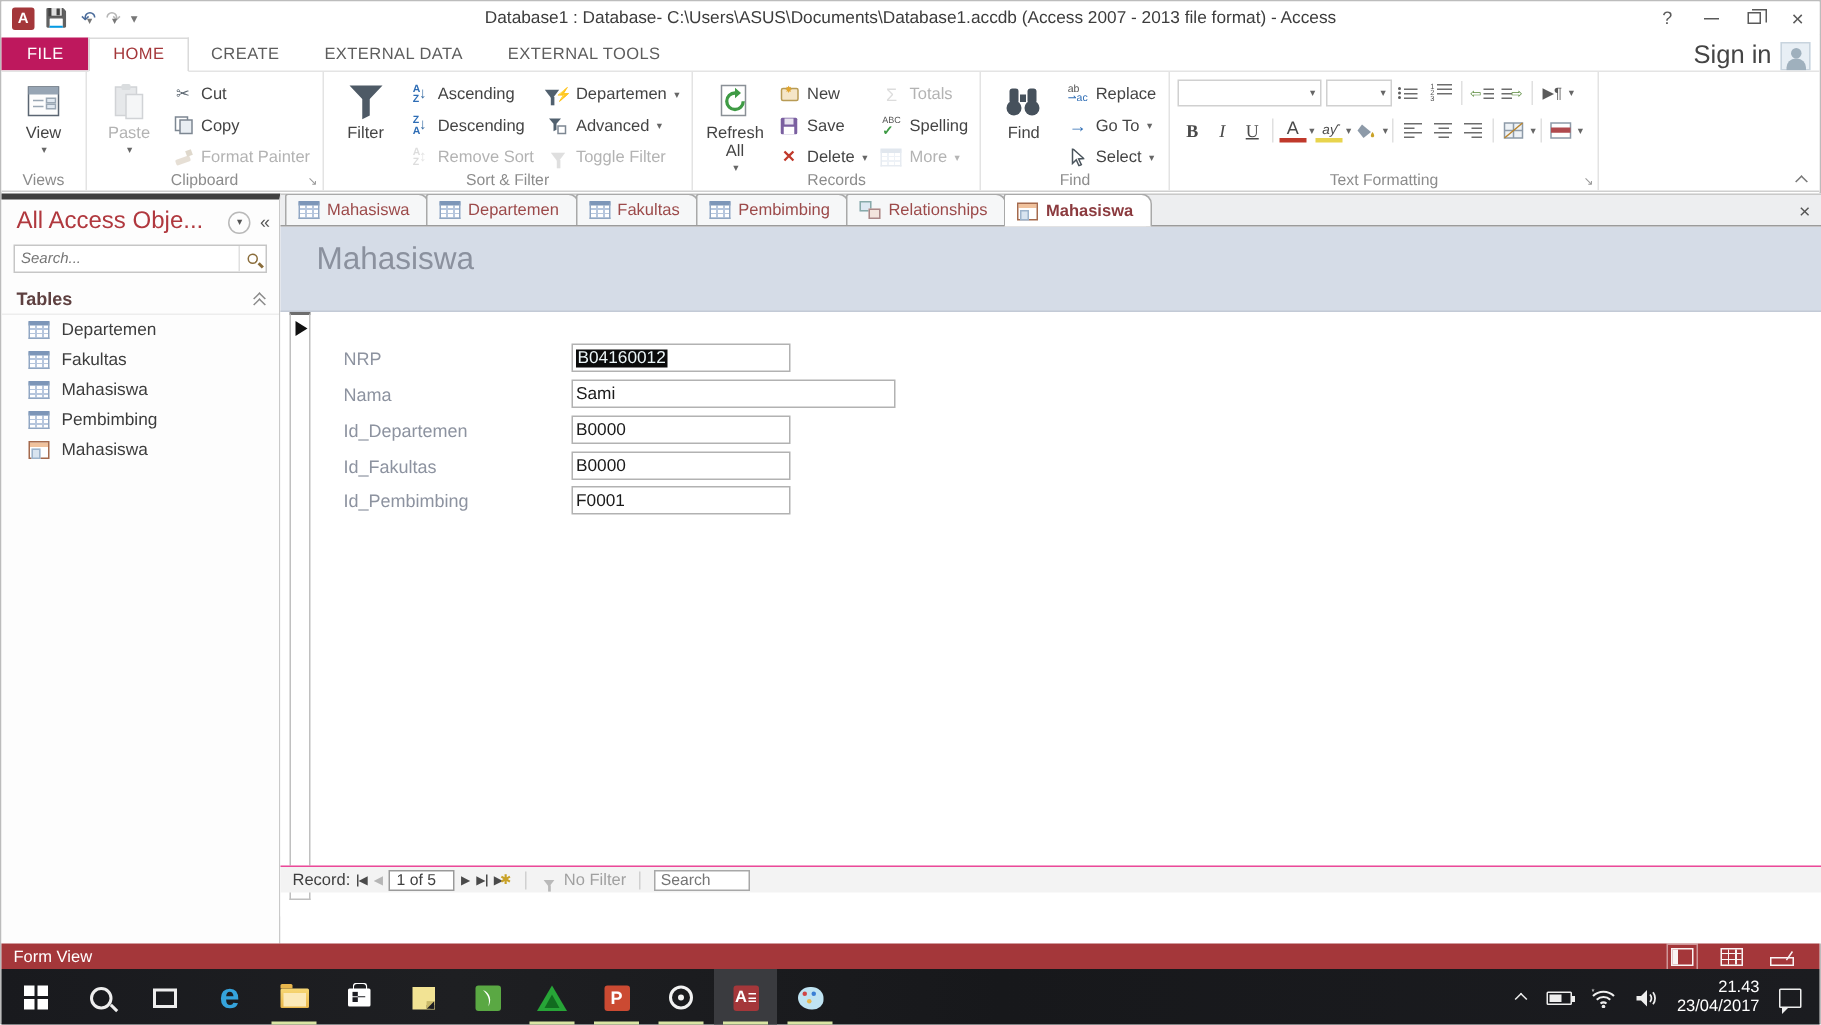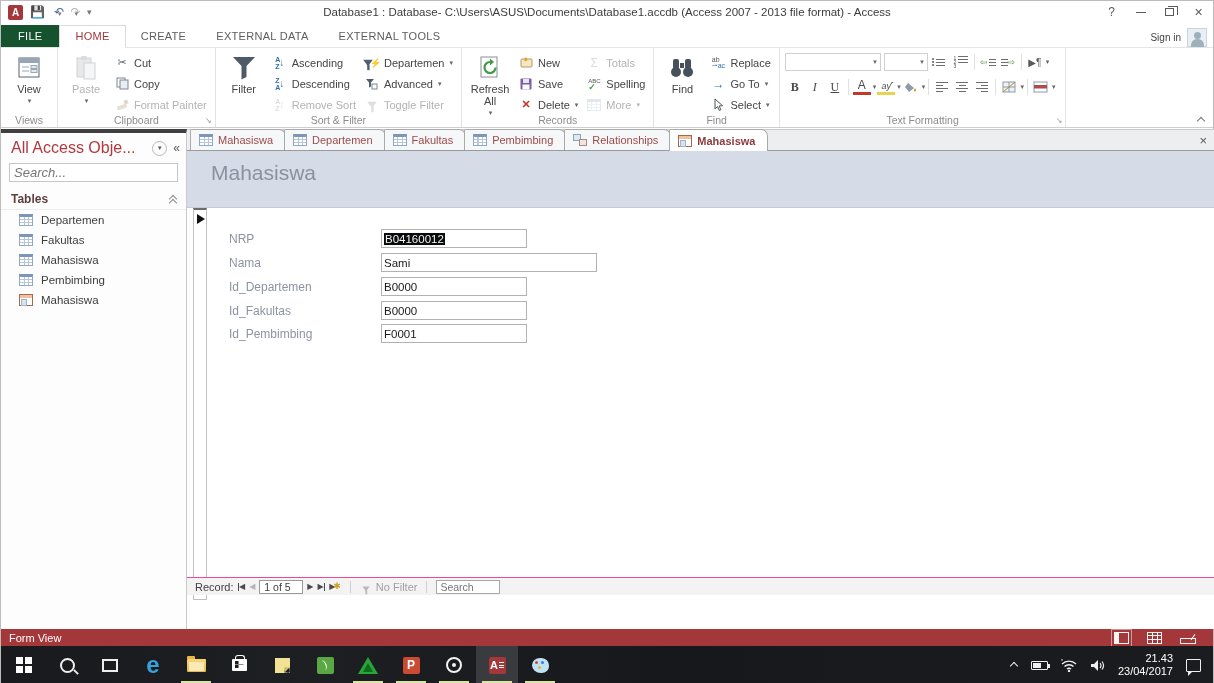--- a/index.html
+++ b/index.html
@@ -17,23 +17,23 @@
   .tbar-title{position:absolute;left:50%;transform:translateX(-50%);font-size:11.5px;color:#3c3c3c;white-space:nowrap}
   .winctrl{margin-left:auto;display:flex;height:22px}
   .wbtn{width:29px;display:flex;align-items:center;justify-content:center;color:#5a5a5a;font-size:12px}
   .wbtn .mini{width:10px;border-bottom:1px solid #5a5a5a;height:1px;display:block}
   .wbtn .rest{width:9px;height:8px;border:1px solid #5a5a5a;position:relative;display:block}
   .wbtn .rest:before{content:"";position:absolute;left:2px;top:-3px;width:9px;height:8px;border:1px solid #5a5a5a;border-bottom:none;border-left:none}
 
   
   .tabrow{height:24px;display:flex;align-items:flex-end;background:#fff;position:relative}
   .rtab{padding:4px 15px 5px;font-size:11px;letter-spacing:.3px;color:#5d5d5d;cursor:default}
-  .rtab.file{background:#14532d;color:#fff;padding:5px 17px}
+  .rtab.file{background:#be185d;color:#fff;padding:5px 17px}
   .rtab.active{color:#a4373a;background:#fff;border:1px solid #dadada;border-bottom:1px solid #fff;margin-bottom:-1px;z-index:2}
-  .signin{margin-left:auto;display:flex;align-items:center;gap:6px;margin-right:6px;font-size:10px;color:#444}
+  .signin{margin-left:auto;display:flex;align-items:center;gap:6px;margin-right:6px;font-size:17px;color:#444}
   .avatar{width:20px;height:19px;background:#e8eff5;border:1px solid #c8d4de;position:relative}
   .avatar:before{content:"";position:absolute;left:6px;top:3px;width:7px;height:7px;border-radius:50%;background:#9fb0bd}
   .avatar:after{content:"";position:absolute;left:3px;top:10px;width:13px;height:8px;border-radius:6px 6px 0 0;background:#9fb0bd}
 
   
   .ribbon{height:81px;background:#fff;border-top:1px solid #e4e4e4;border-bottom:1px solid #cfcfcf;display:flex;position:relative}
   .rgroup{position:relative;border-right:1px solid #e3e3e3;padding:3px 5px 16px;display:flex;align-items:flex-start;gap:2px}
   .glabel{position:absolute;bottom:1px;left:0;right:0;text-align:center;font-size:10.5px;color:#8c8c8c}
   .launcher{position:absolute;right:3px;bottom:2px;font-size:8px;color:#9a9a9a}
   .bigbtn{width:46px;display:flex;flex-direction:column;align-items:center;padding-top:2px;text-align:center;line-height:12px;color:#444}
@@ -66,21 +66,21 @@
   .funnel:after{content:"";position:absolute;left:-1.5px;top:-9px;width:3px;height:8px;background:#51606e;top:-2px;left:-1.5px;height:7px}
   .funnel.sm{transform:scale(.8)}
   .funnel.gray{border-top-color:#b9b9b9}.funnel.gray:after{background:#b9b9b9}
 
   
   .navpane{position:absolute;left:0;top:128px;width:186px;height:500px;background:#fdfdfd;border-right:1px solid #c9c9c9;border-top:4px solid #404040}
   .np-title{display:flex;align-items:center;padding:6px 6px 4px 10px;font-size:16px;color:#b0383e;white-space:nowrap}
   .np-title .npbtns{margin-left:auto;display:flex;gap:6px;color:#666;font-size:11px;align-items:center}
   .np-dd{width:15px;height:15px;border:1px solid #b9b9b9;border-radius:50%;display:flex;align-items:center;justify-content:center;font-size:7px;color:#555}
   .np-search{display:flex;align-items:center;margin:2px 8px 6px;border:1px solid #c6c6c6;height:19px;background:#fff}
-  .np-search input{flex:1;border:none;outline:none;font-size:13px;font-style:italic;color:#555;padding:0 4px;font-family:"Liberation Sans",sans-serif;background:transparent}
+  .np-search input{flex:1;border:none;outline:none;font-size:10px;font-style:italic;color:#555;padding:0 4px;font-family:"Liberation Sans",sans-serif;background:transparent}
   .np-search .mag{width:18px;height:17px;border-left:1px solid #e0e0e0;display:flex;align-items:center;justify-content:center}
   .mag-glass{width:7px;height:7px;border:1.5px solid #8a6d3b;border-radius:50%;position:relative}
   .mag-glass:after{content:"";position:absolute;left:6px;top:6px;width:4px;height:1.5px;background:#8a6d3b;transform:rotate(45deg)}
   .np-sect{display:flex;align-items:center;padding:4px 10px 3px;font-size:12px;font-weight:bold;color:#5e4040;border-bottom:1px solid #ededed}
   .np-sect .chev{margin-left:auto;width:7px;height:7px;position:relative}
   .np-sect .chev:before,.np-sect .chev:after{content:"";position:absolute;width:5px;height:5px;border-left:1.5px solid #8a8a8a;border-top:1.5px solid #8a8a8a;transform:rotate(45deg);left:1px}
   .np-sect .chev:before{top:0}.np-sect .chev:after{top:4px}
   .np-item{display:flex;align-items:center;gap:8px;padding:4px 6px 4px 18px;font-size:11.5px;color:#3d3d3d}
   .tico{width:14px;height:12px;border:1px solid #91a7c4;background:#fff;background-image:repeating-linear-gradient(0deg,transparent 0 2px,#b6c6dd 2px 3px),repeating-linear-gradient(90deg,transparent 0 3.5px,#b6c6dd 3.5px 4.5px);border-top:3px solid #7d96b8}
   .fico{width:14px;height:12px;border:1px solid #a56a4d;background:linear-gradient(#f0c29d 0 3px,#fff 3px);position:relative}

